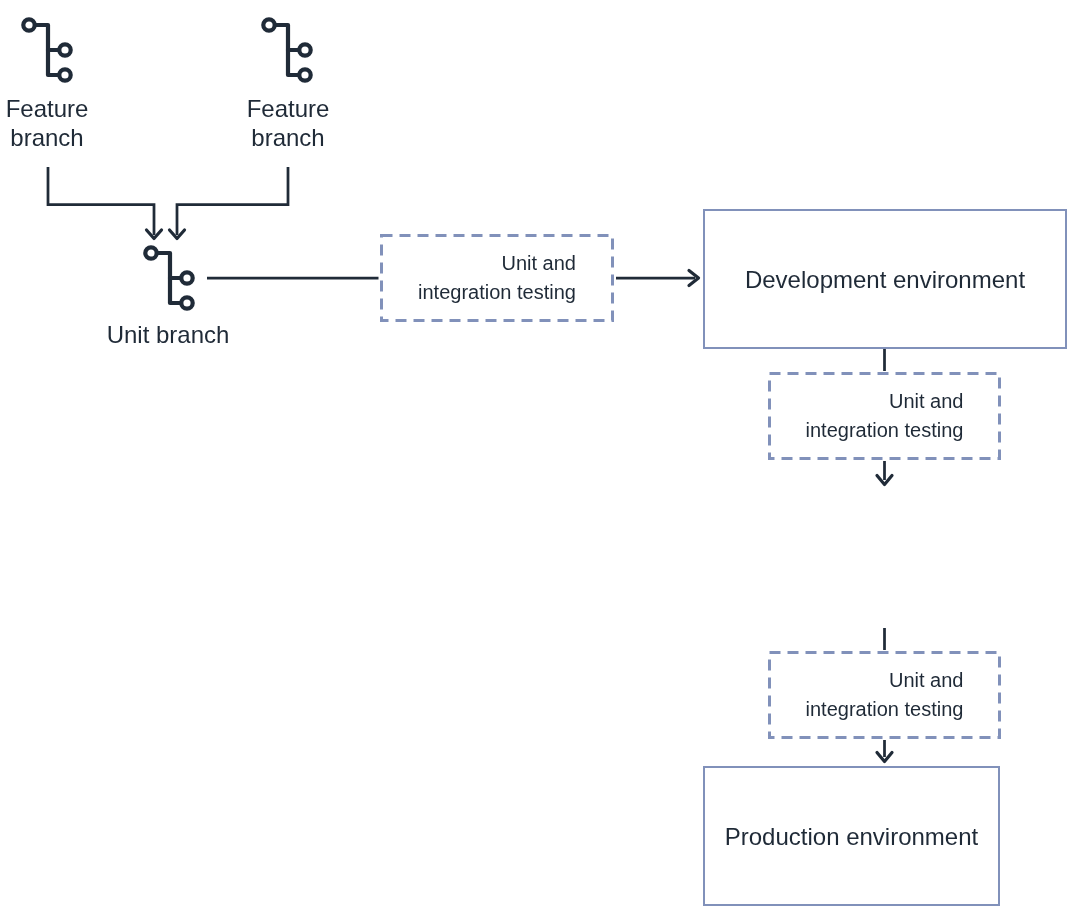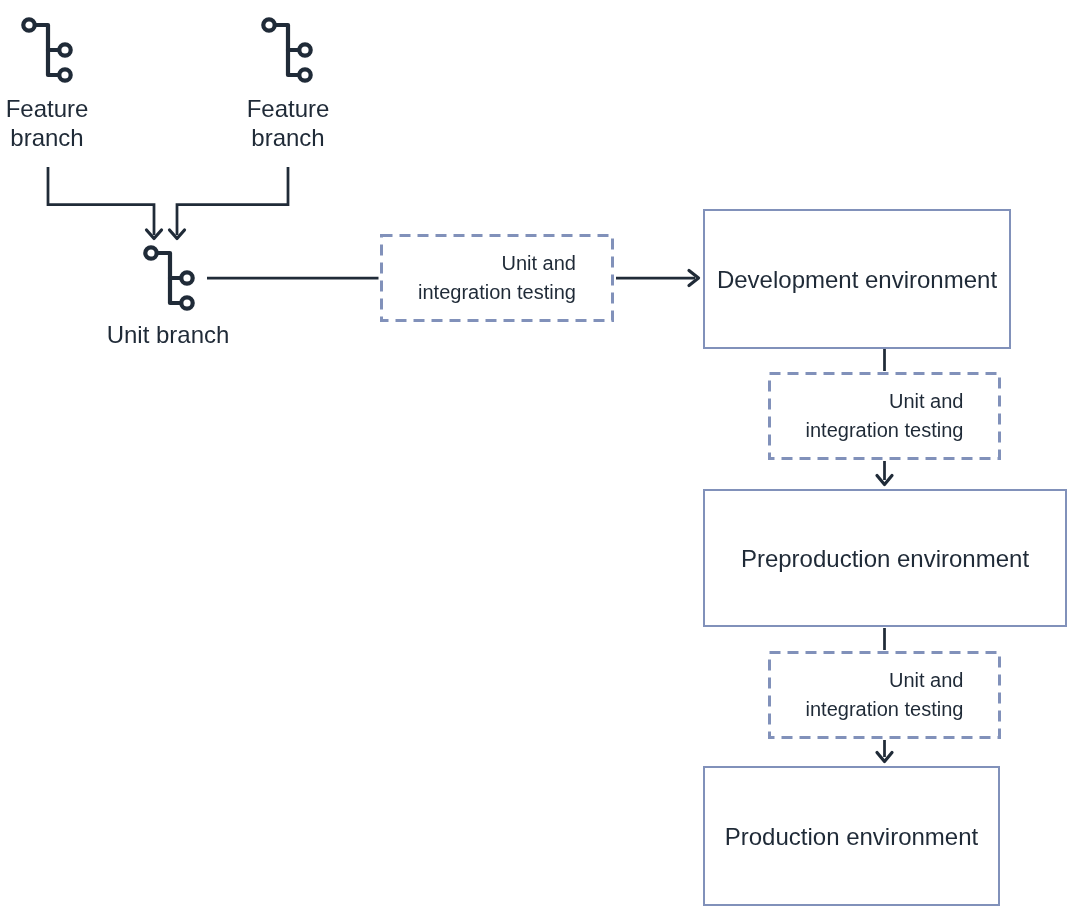--- a/index.html
+++ b/index.html
@@ -141,25 +141,22 @@
   <div class="testing-label" style="left:768px; top:363px; width:233px; height:88px;">
     <span>Unit and
 integration testing</span>
   </div>
 
   <div class="testing-label" style="left:768px; top:642px; width:233px; height:88px;">
     <span>Unit and
 integration testing</span>
   </div>
 
-  <div class="env-box" style="left:703px; top:200px; width:308px; height:140px;">
+  <div class="env-box" style="left:703px; top:200px; width:364px; height:140px;">
     <span>Development environment</span>
   </div>
 
-  <div class="env-box" style="left:703px; top:480px; width:364px; height:138px;">
-    <span>Preproduction environment</span>
-  </div>
 
   <div class="env-box" style="left:703px; top:757px; width:297px; height:140px;">
     <span>Production environment</span>
   </div>
 
 </div>
 
 </body></html>

